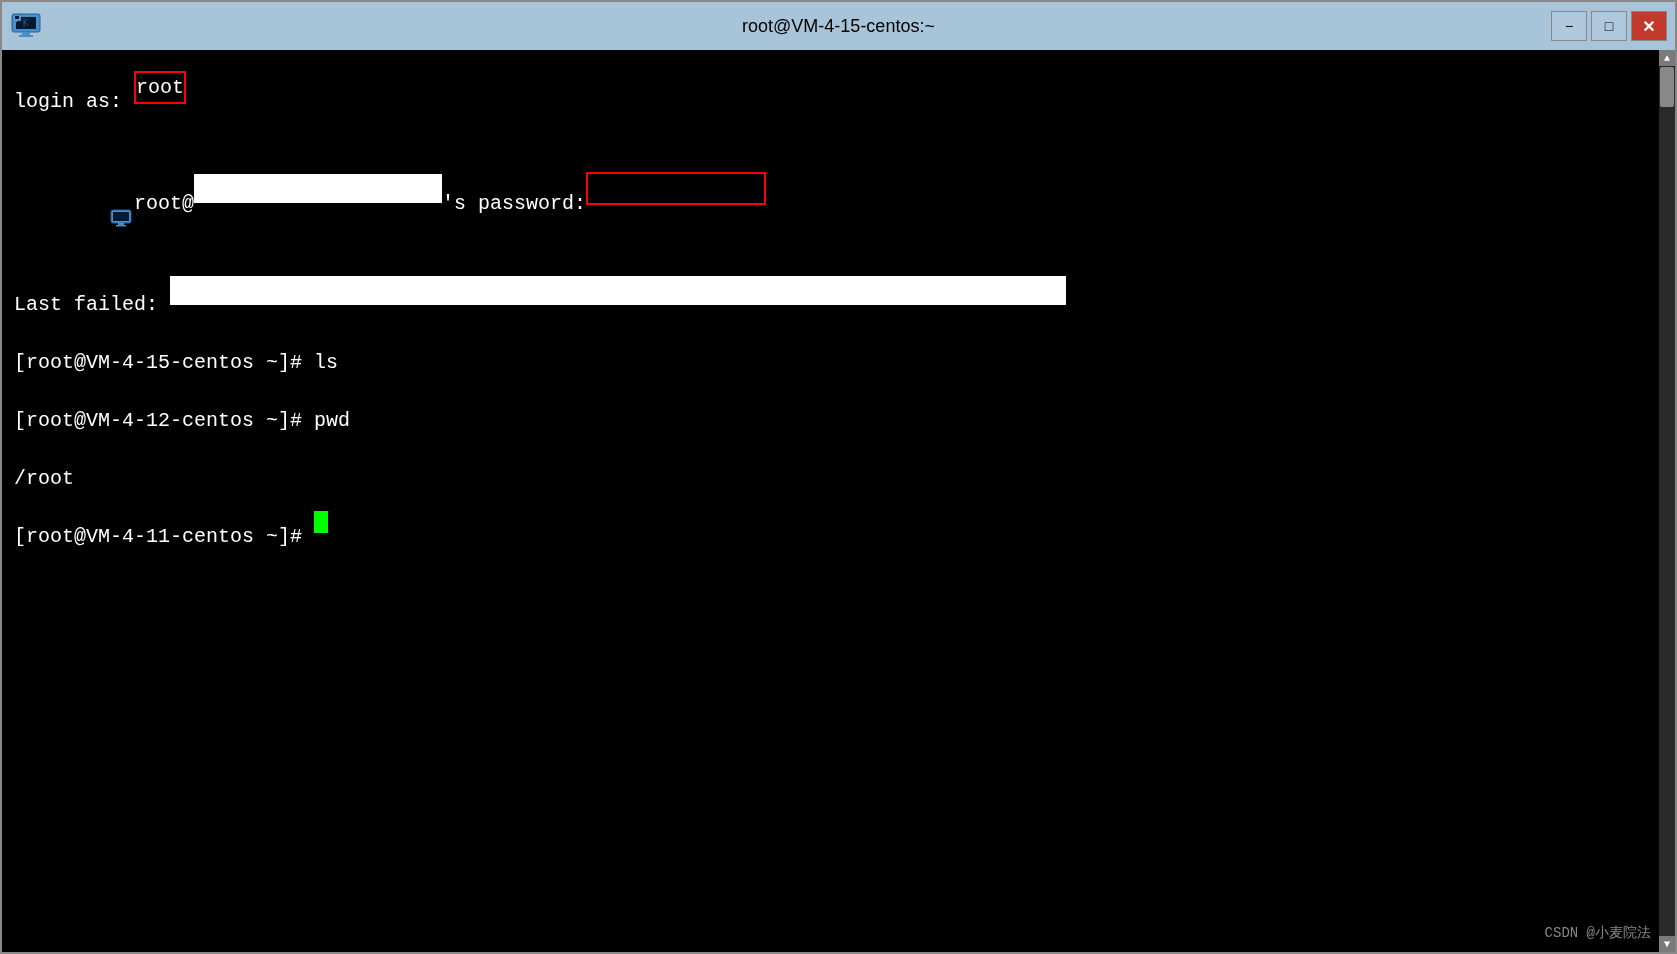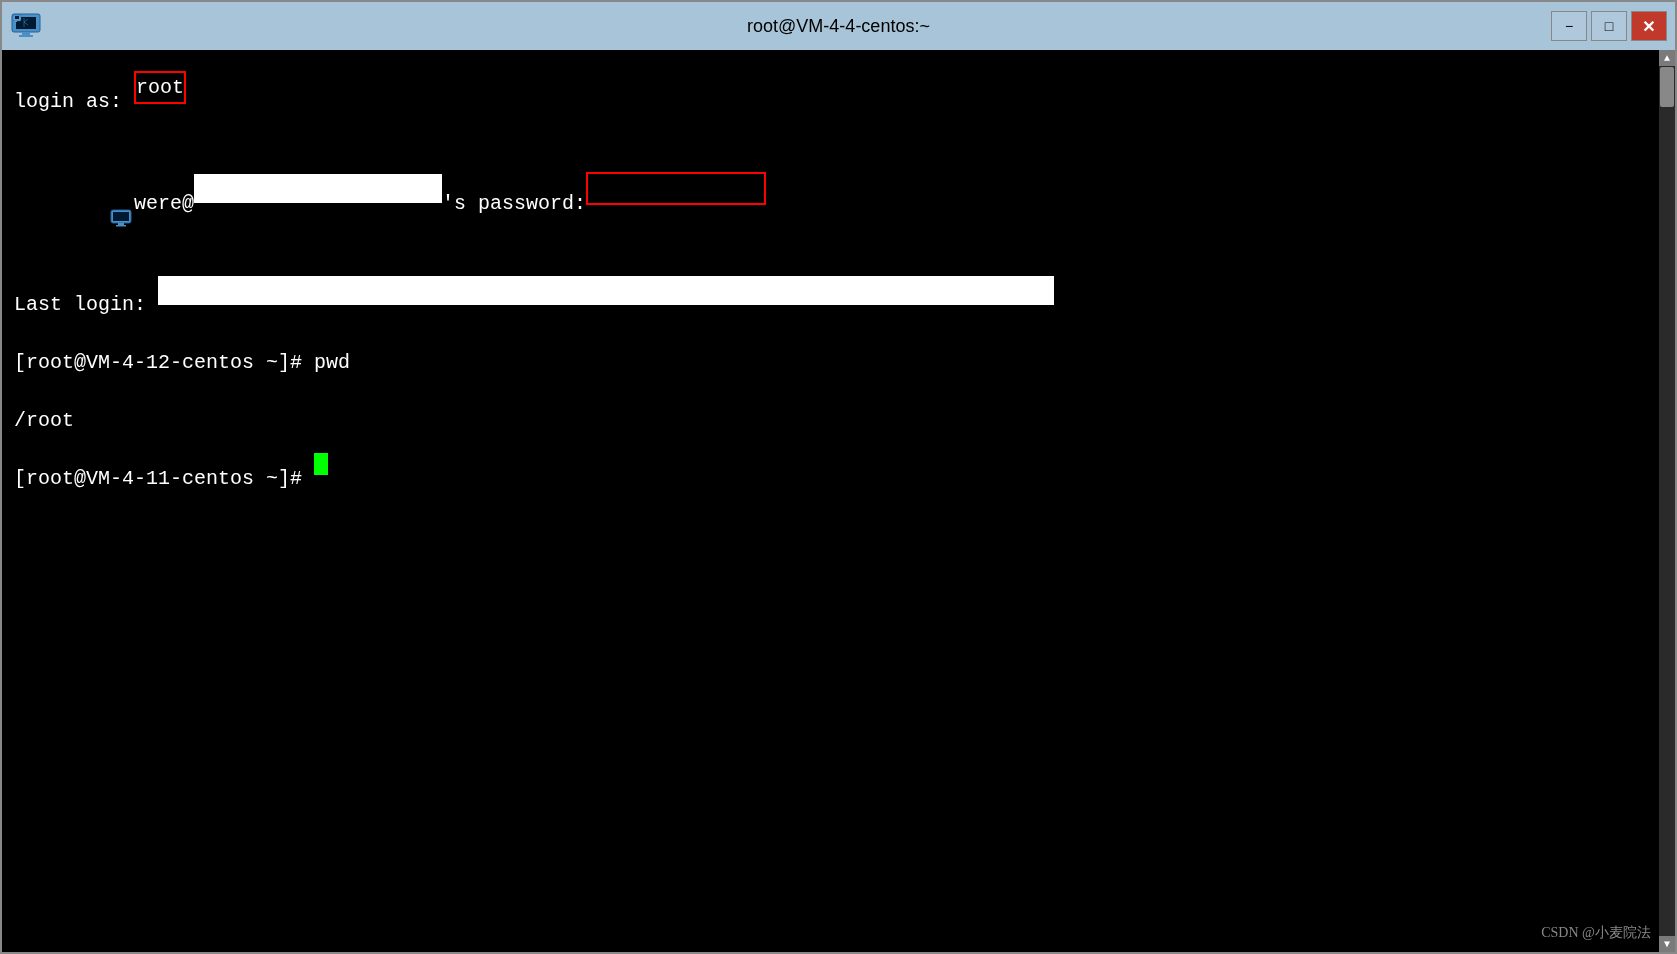--- a/index.html
+++ b/index.html
@@ -171,21 +171,21 @@
       margin: 1px;
       border-radius: 2px;
     }
 
     .watermark {
       position: absolute;
       bottom: 10px;
       right: 24px;
       color: #888;
       font-size: 14px;
-      font-family: Liberation Serif, serif;
+      font-family: Liberation Mono, monospace;
     }
   </style>
 </head>
 <body>
 
 <div class="window">
 
   <div class="titlebar">
     <div class="titlebar-left">
 
@@ -197,21 +197,21 @@
 
         <rect x="3" y="5" width="8" height="6" rx="1" fill="#5ba0d0" stroke="#2060a0" stroke-width="0.5"></rect>
         <rect x="5" y="6" width="4" height="3" fill="#001a33"></rect>
         <rect x="5" y="11" width="2" height="1" fill="#5ba0d0"></rect>
 
         <line x1="14" y1="8" x2="14" y2="17" stroke="#4a90c4" stroke-width="0.5"></line>
         <line x1="14" y1="12" x2="18" y2="9" stroke="#4a90c4" stroke-width="0.5"></line>
         <line x1="14" y1="12" x2="18" y2="15" stroke="#4a90c4" stroke-width="0.5"></line>
       </svg>
     </div>
-    <div class="titlebar-title">root@VM-4-4-centos:~</div>
+    <div class="titlebar-title">root@VM-4-15-centos:~</div>
     <div class="titlebar-buttons">
       <button class="title-btn">−</button>
       <button class="title-btn">□</button>
       <button class="title-btn close">✕</button>
     </div>
   </div>
 
   <div class="terminal-body">
 
     <div class="line">
@@ -222,33 +222,36 @@
     <div class="line">
       <span class="line-text">
         
         <svg width="22" height="18" viewBox="0 0 22 18" style="vertical-align:middle; margin-right:2px;">
           <rect x="1" y="1" width="20" height="13" rx="2" fill="#4a90c4" stroke="#2060a0" stroke-width="1"></rect>
           <rect x="3" y="3" width="16" height="9" fill="#001a33"></rect>
           <rect x="8" y="14" width="6" height="2" fill="#4a90c4"></rect>
           <rect x="6" y="16" width="10" height="1.5" fill="#4a90c4"></rect>
         </svg>
       </span>
-      <span class="line-text">were@</span>
+      <span class="line-text">root@</span>
       <span style="background:#fff; color:#000; display:inline-block; min-width:180px; padding: 0 4px;">&nbsp;&nbsp;&nbsp;&nbsp;&nbsp;&nbsp;&nbsp;&nbsp;&nbsp;&nbsp;&nbsp;&nbsp;&nbsp;&nbsp;&nbsp;&nbsp;&nbsp;&nbsp;&nbsp;&nbsp;</span>
       <span class="line-text">'s password:</span>
       <span class="highlighted-input">&nbsp;&nbsp;&nbsp;&nbsp;&nbsp;&nbsp;&nbsp;&nbsp;&nbsp;&nbsp;&nbsp;&nbsp;&nbsp;&nbsp;</span>
     </div>
 
 
 
     <div class="line">
-      <span class="line-text">Last login: </span>
+      <span class="line-text">Last failed: </span>
       <span class="last-login-highlight">                                                                          </span>
     </div>
 
+    <div class="line">
+      <span class="line-text">[root@VM-4-15-centos ~]# ls</span>
+    </div>
 
     <div class="line">
       <span class="line-text">[root@VM-4-12-centos ~]# pwd</span>
     </div>
 
     <div class="line">
       <span class="line-text">/root</span>
     </div>
 
     <div class="line">

